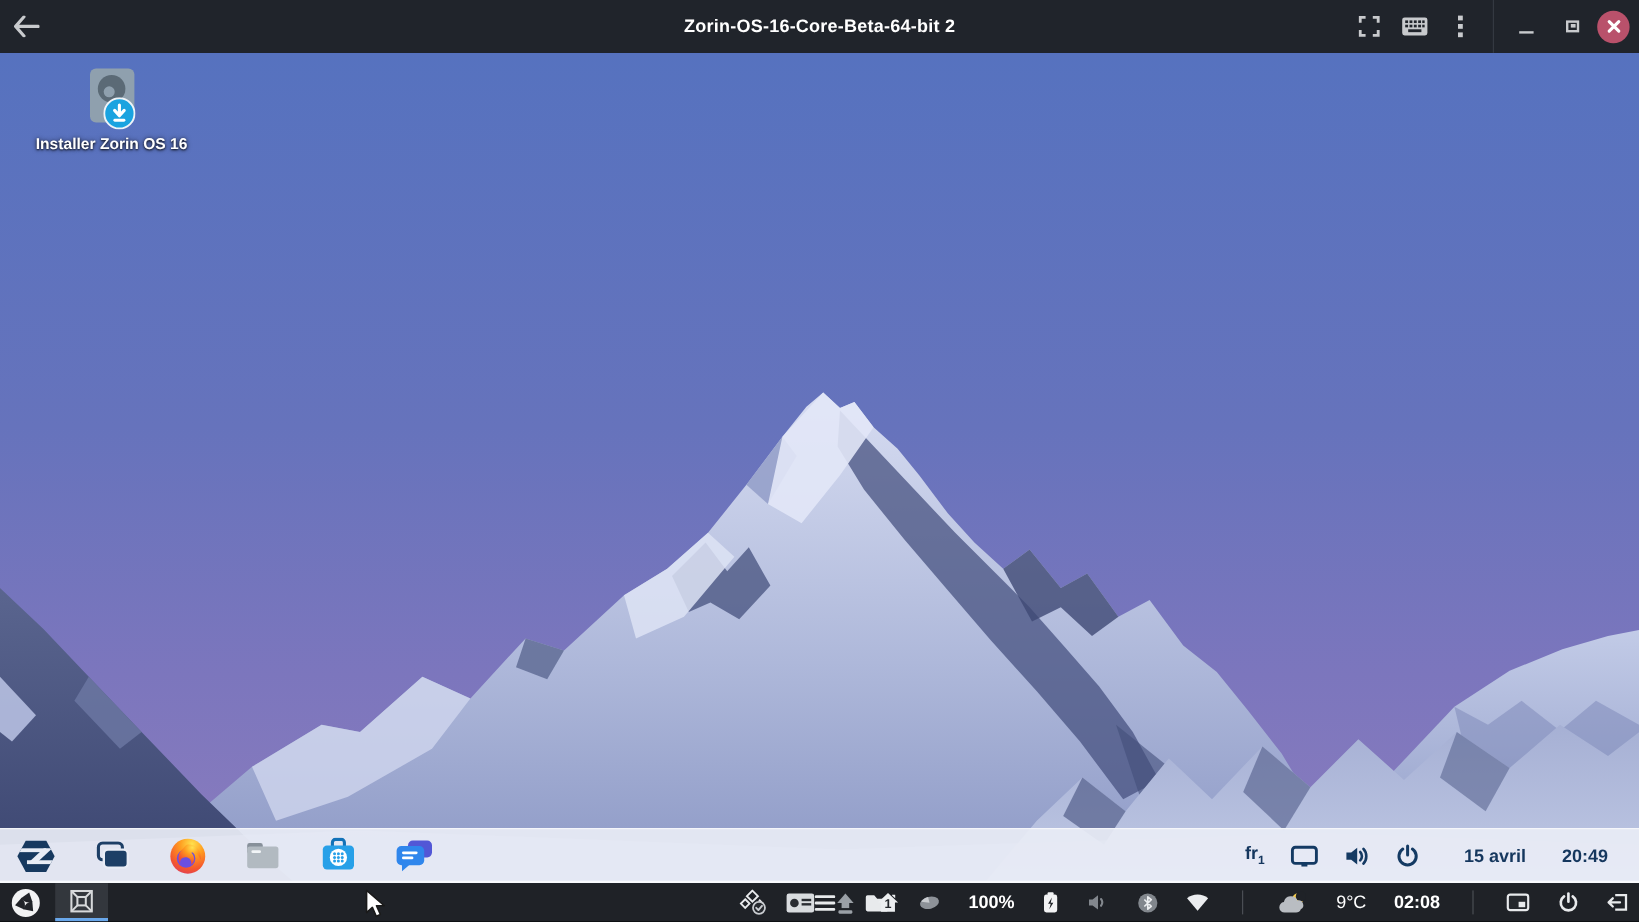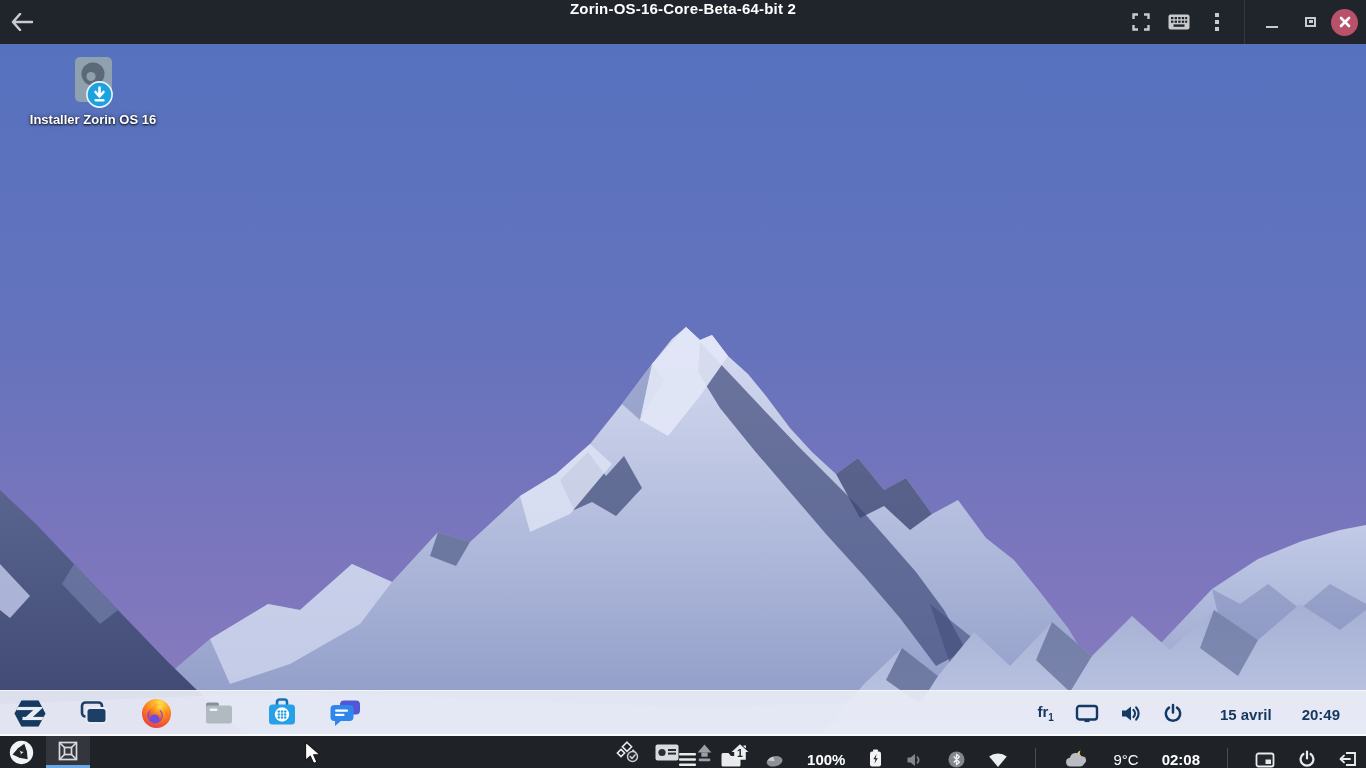--- a/index.html
+++ b/index.html
@@ -2,21 +2,21 @@
 <html><head>
 <meta charset="utf-8">
 <style>
   * { margin:0; padding:0; box-sizing:border-box; }
   html,body { width:1366px; height:768px; overflow:hidden; background:#000;
               font-family:"Liberation Sans", sans-serif; }
   .screen { position:relative; width:1366px; height:768px; overflow:hidden; background:#1e222a; }
 
   
   .titlebar { position:absolute; top:0; left:0; width:100%; height:44px;
-              background:#20242b; display:flex; align-items:flex-start; }
+              background:#20242b; display:flex; align-items:center; }
   .tb-back { width:44px; height:44px; display:flex; align-items:center; justify-content:center; cursor:pointer; }
   .tb-title { position:absolute; left:0; right:0; text-align:center; color:#ffffff;
               font-weight:700; font-size:15px; letter-spacing:.2px; pointer-events:none; }
   .tb-right { margin-left:auto; display:flex; align-items:center; height:44px; }
   .tb-btn { width:38px; height:44px; display:flex; align-items:center; justify-content:center; cursor:pointer; }
   .tb-sep { width:1px; height:44px; background:#343941; margin:0 8px; }
   .tb-min-glyph { width:12px; height:2px; background:#c8cacd; margin-top:10px; }
   .tb-max-glyph { width:11px; height:10px; border:2px solid #c8cacd; background:#20242b; position:relative; }
   .tb-max-glyph::after{ content:""; position:absolute; right:1px; top:1px; width:4px; height:3px; background:#c8cacd; }
   .tb-close { width:27px; height:27px; border-radius:50%; background:#b9516b; display:flex;
@@ -31,38 +31,38 @@
   .desk-icon .art { position:relative; width:48px; height:52px; margin:0 auto; }
   .desk-icon .label { margin-top:4px; color:#fff; font-weight:700; font-size:13px;
                       text-shadow:0 1px 2px rgba(0,0,0,.9), 0 0 4px rgba(0,0,0,.55); }
 
   
   .zorin-bar { position:absolute; left:0; bottom:0; width:100%; height:46px;
                background:rgba(232,236,245,.93); display:flex; align-items:center;
                box-shadow:inset 0 1px 0 rgba(255,255,255,.6), inset 0 -2px 0 rgba(251,252,254,.9); }
   .zb-apps { display:flex; align-items:center; gap:31px; padding-left:14px; }
   .zb-app { width:32px; height:32px; display:flex; align-items:center; justify-content:center; cursor:pointer; }
-  .zb-tray { margin-left:auto; display:flex; align-items:flex-end; gap:21px; padding-right:26px;
+  .zb-tray { margin-left:auto; display:flex; align-items:center; gap:21px; padding-right:26px;
              color:#15375e; }
   .zb-kbd { font-size:15px; font-weight:700; color:#15375e; cursor:pointer; }
   .zb-kbd sub { font-size:10px; }
   .zb-clock { display:flex; gap:30px; font-size:15px; font-weight:700; margin-left:16px; cursor:pointer; }
   .zb-ticon { display:flex; align-items:center; justify-content:center; cursor:pointer; }
 
   
   .host-bar { position:absolute; left:0; bottom:0; width:100%; height:32px; background:#1f2227;
               display:flex; align-items:center; color:#eceef0; }
   .hb-launcher { width:30px; height:32px; display:flex; align-items:center; justify-content:center;
                  margin-left:6px; cursor:pointer; }
   .hb-task { width:44px; height:32px; margin-left:10px; background:#33373d;
              display:flex; align-items:center; justify-content:center; cursor:pointer;
              border-bottom:3px solid #69a7ea; }
   .hb-center { position:absolute; left:50%; transform:translateX(-50%); display:flex;
                align-items:center; gap:16px; height:32px; }
-  .hb-right { margin-left:auto; display:flex; align-items:flex-end; gap:23px; padding-right:8px; height:32px; }
+  .hb-right { margin-left:auto; display:flex; align-items:center; gap:23px; padding-right:8px; height:32px; }
   .hb-ic { display:flex; align-items:center; justify-content:center; cursor:pointer; }
   .hb-text { font-size:15px; font-weight:700; color:#fff; white-space:nowrap; }
   .hb-temp { font-size:15px; font-weight:400; color:#fff; white-space:nowrap; }
   .hb-sep { width:1px; height:20px; background:#4a4e54; margin:0 4px; }
 
   .cursor { position:absolute; left:304px; top:741px; pointer-events:none; z-index:50; }
 </style>
 </head>
 <body>
 

